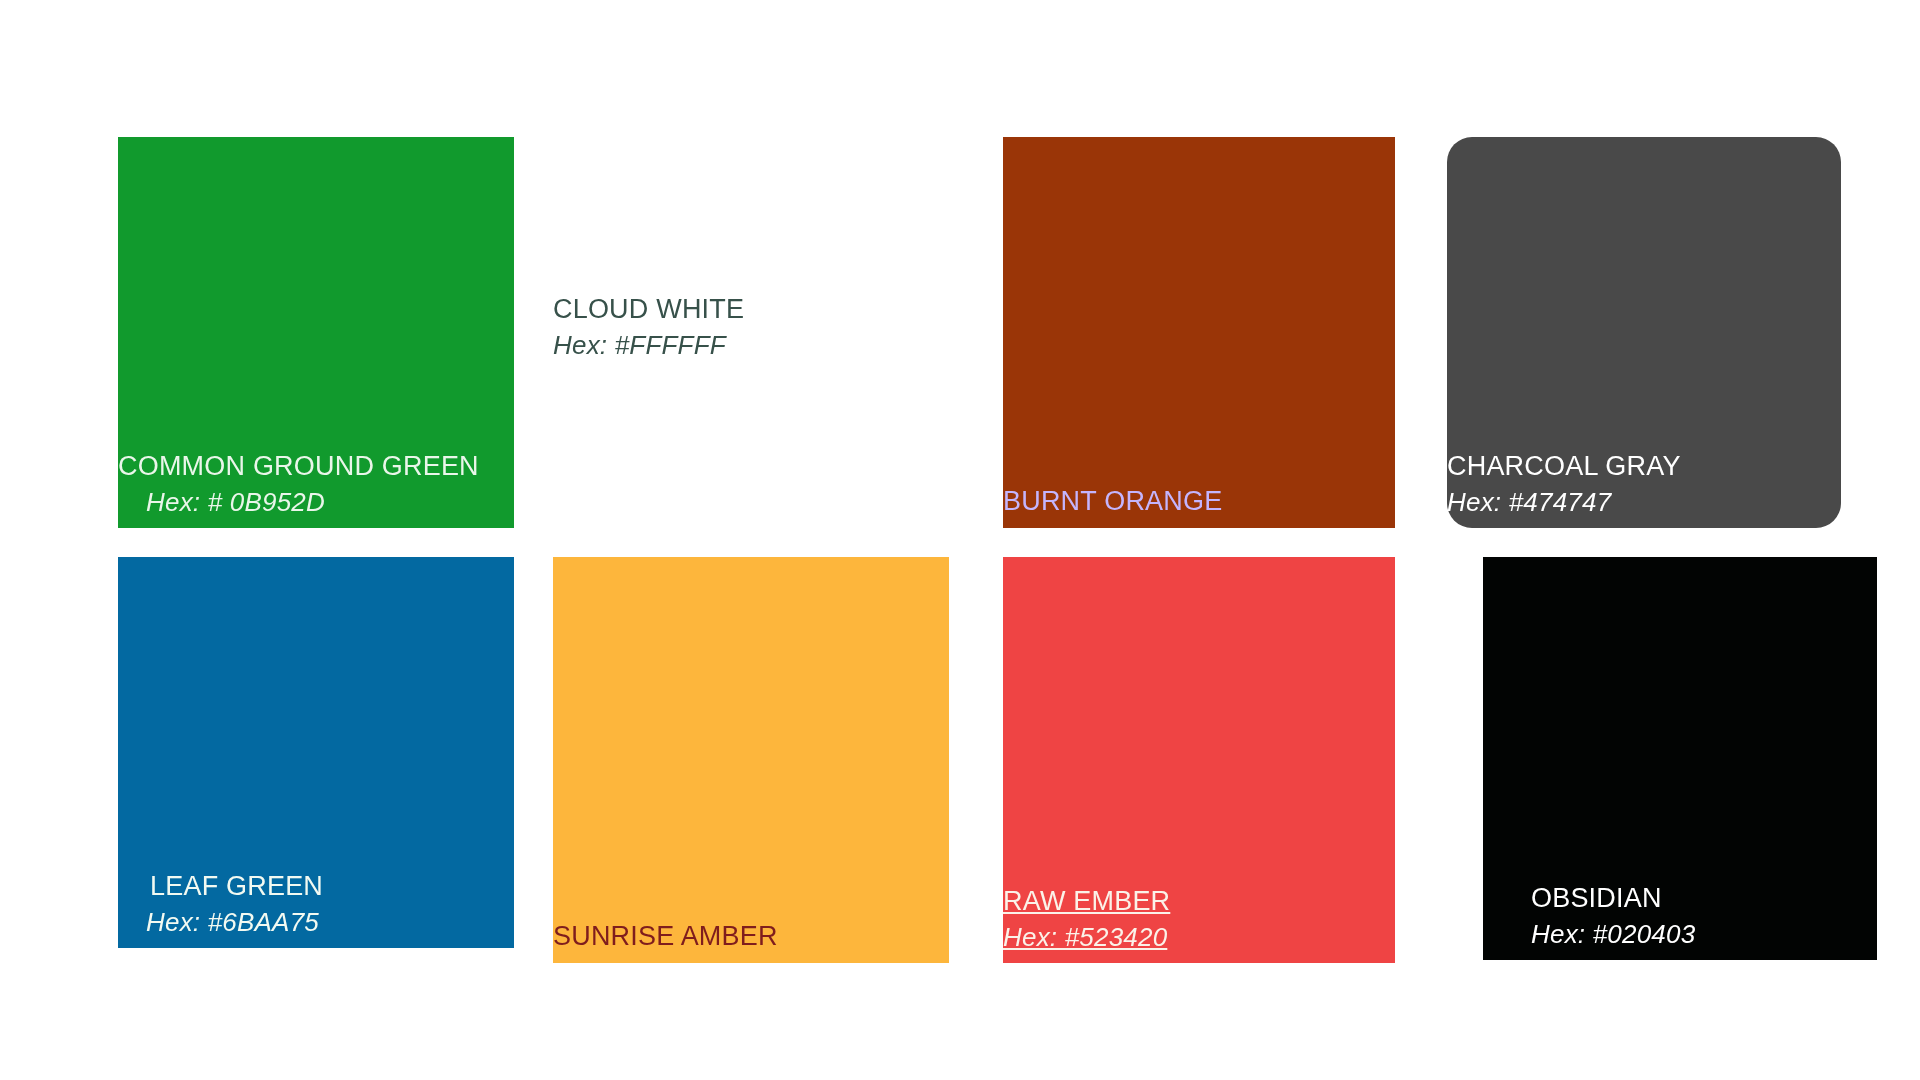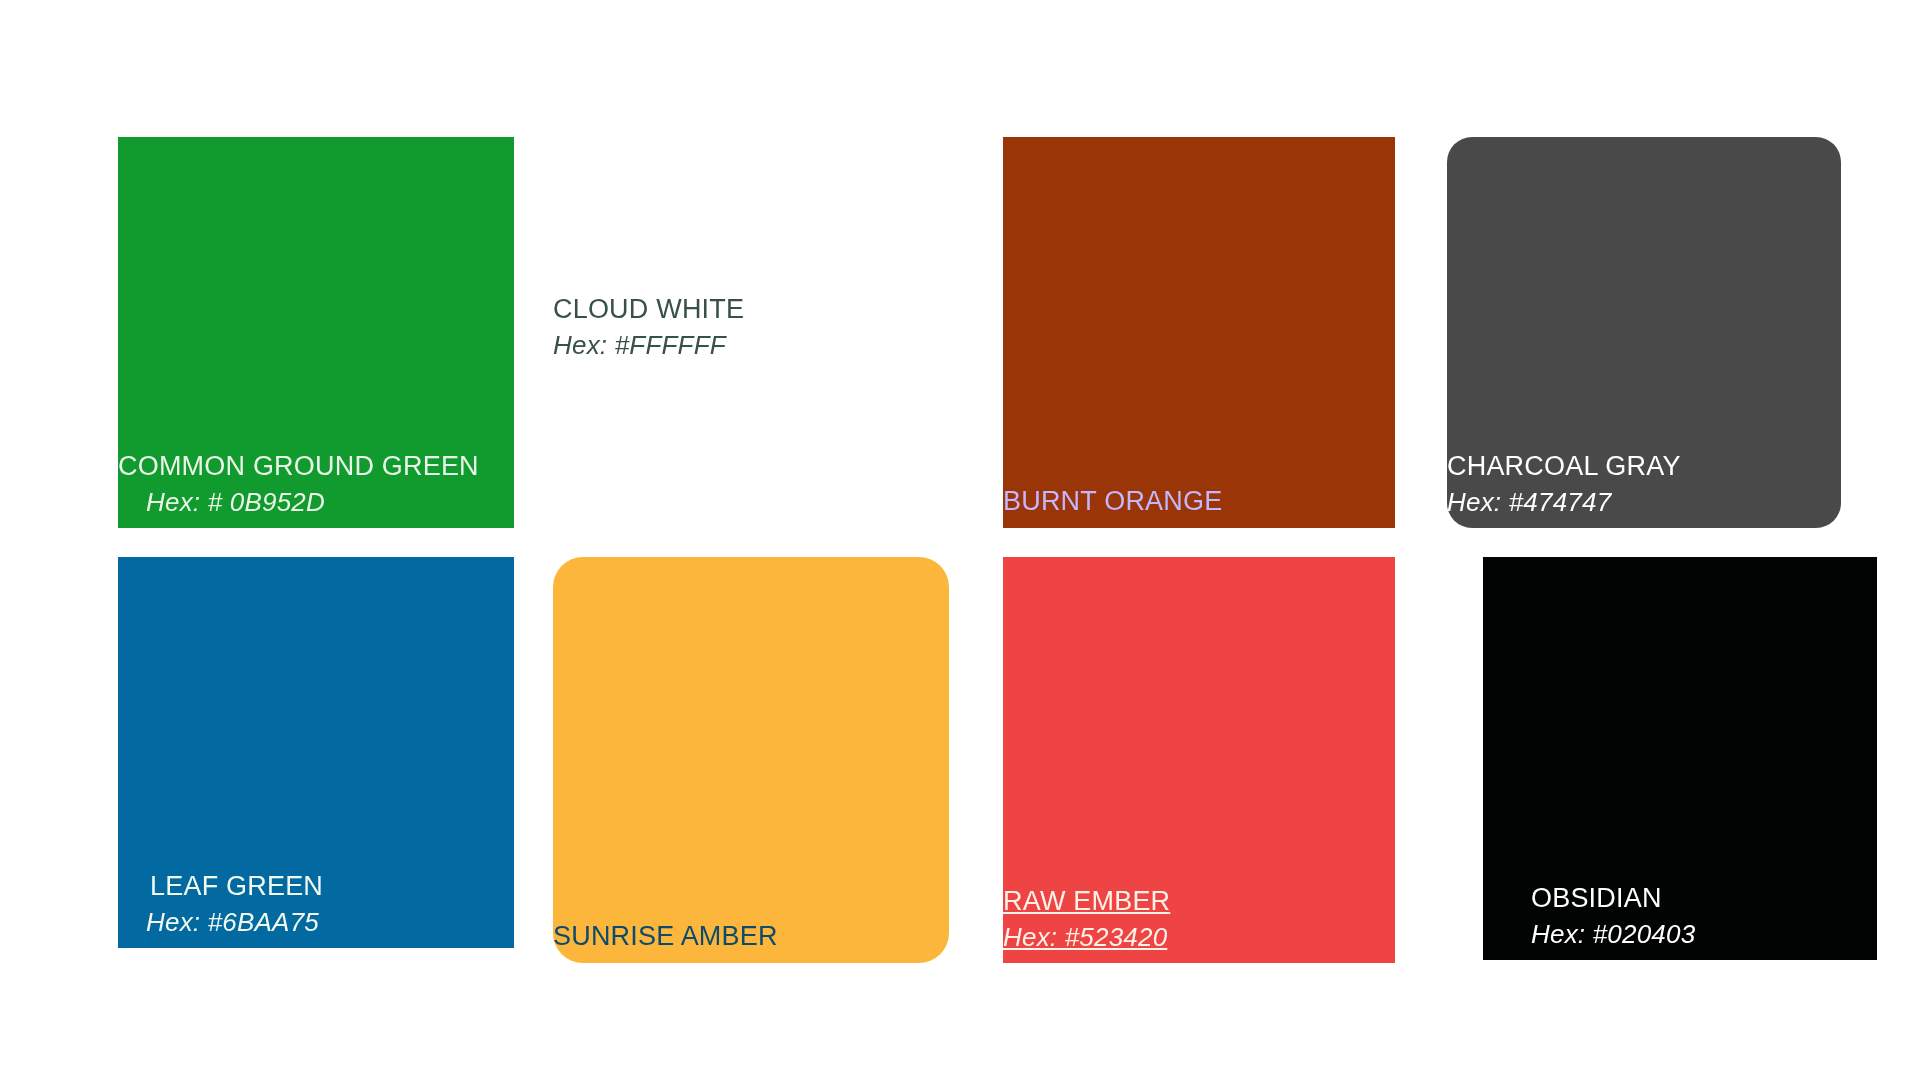--- a/index.html
+++ b/index.html
@@ -117,21 +117,21 @@
     </div>
   </div>
 
   <div class="swatch indent-hex indent-name" id="swatch-leaf-green" style="background-color: #0369a1; color: rgb(242, 250, 242);">
     <div class="swatch-labels">
       <div class="swatch-name">LEAF GREEN</div>
       <div class="swatch-hex">Hex:  #6BAA75</div>
     </div>
   </div>
 
-  <div class="swatch" id="swatch-sunrise-amber" style="background-color: rgb(253, 182, 60); color: #0c4a6e; border-radius: 30px;">
+  <div class="swatch" id="swatch-sunrise-amber" style="background-color: rgb(253, 182, 60); color: #7f1d1d;">
     <div class="swatch-labels">
       <div class="swatch-name">SUNRISE AMBER</div>
     </div>
   </div>
 
   <div class="swatch" id="swatch-raw-ember" style="background-color: #ef4444; color: rgb(251, 242, 233); text-decoration: underline;">
     <div class="swatch-labels">
       <div class="swatch-name">RAW EMBER</div>
       <div class="swatch-hex">Hex:  #523420</div>
     </div>

